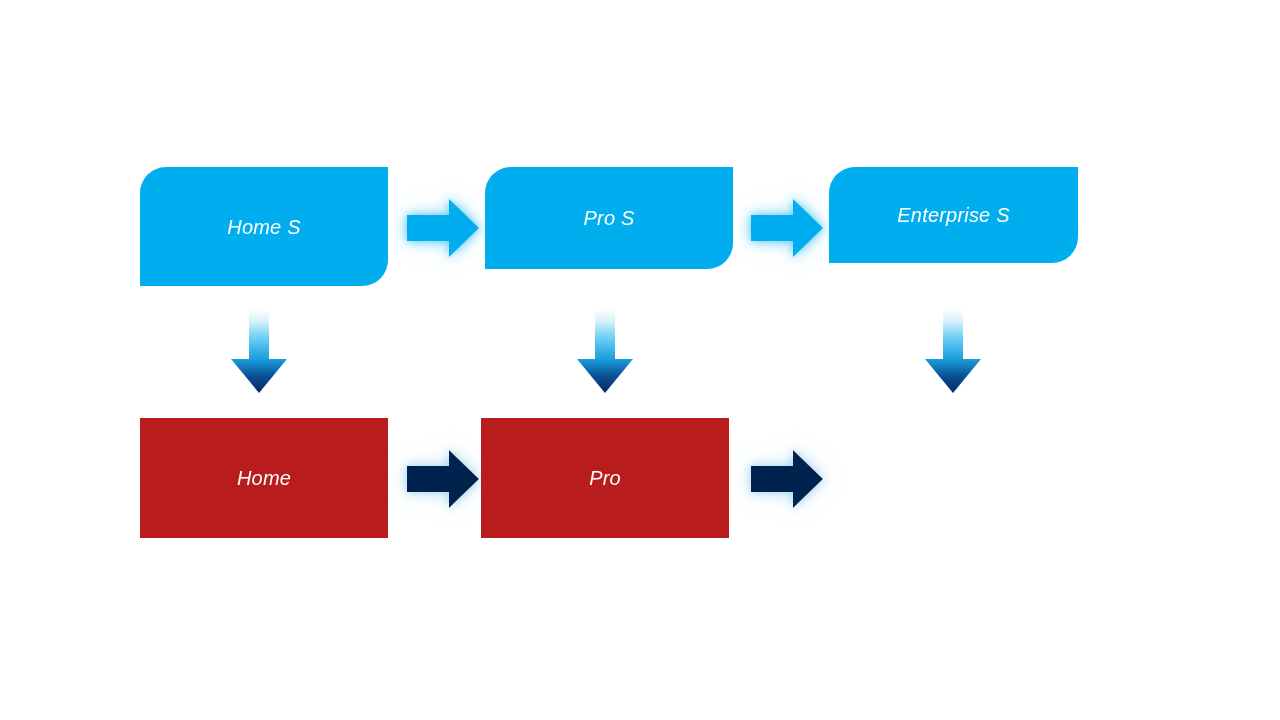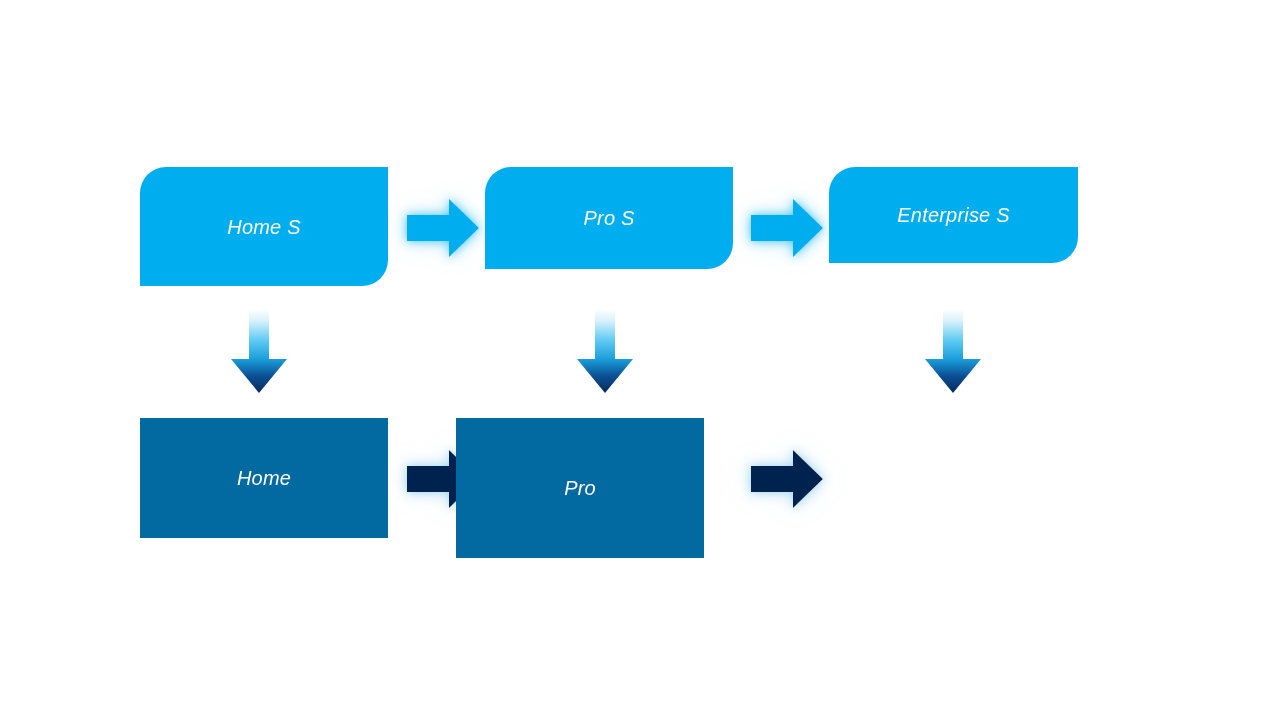--- a/index.html
+++ b/index.html
@@ -44,21 +44,21 @@
     white-space: nowrap;
   }
 
   
   .node-top {
     background: #00aeef;
     border-radius: 26px 0 26px 0;
   }
   
   .node-bottom {
-    background: #0369a1;
+    background: #b91c1c;
     border-radius: 0;
   }
 
   
   #arrow-layer {
     position: absolute;
     inset: 0;
     width: 1280px;
     height: 720px;
     pointer-events: none;
@@ -128,18 +128,18 @@
   </div>
 
   <div class="node node-top" style="left:829px; top:167px; width:249px; height:96px;">
     <span class="node-label">Enterprise S</span>
   </div>
 
   <div class="node node-bottom" style="left:140px; top:418px; width:248px; height:120px;">
     <span class="node-label">Home</span>
   </div>
 
-  <div class="node node-bottom" style="left:456px; top:418px; width:248px; height:140px;">
+  <div class="node node-bottom" style="left:481px; top:418px; width:248px; height:120px;">
     <span class="node-label">Pro</span>
   </div>
 
 
 </div>
 
 </body></html>

